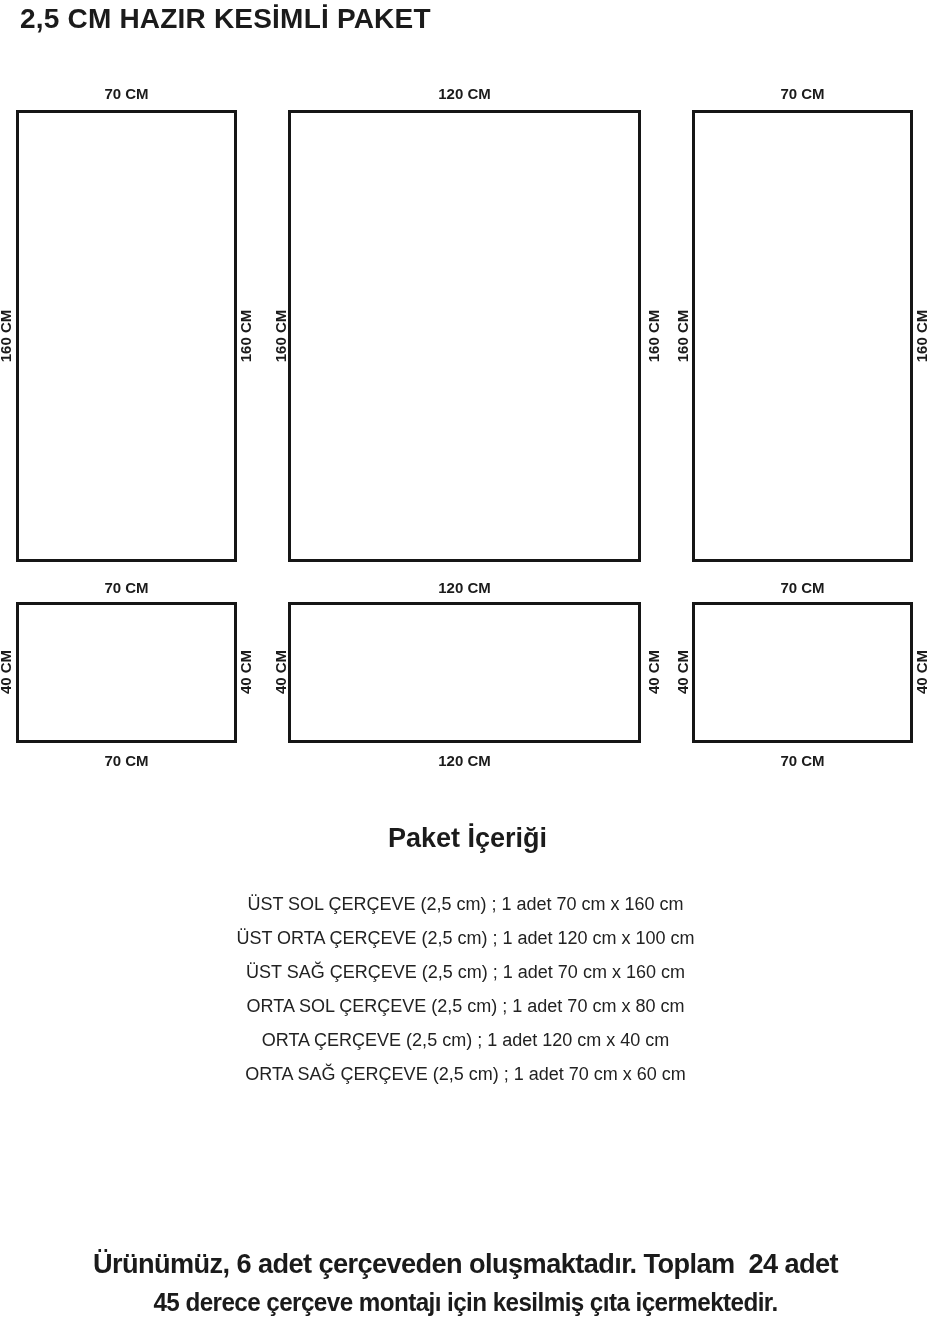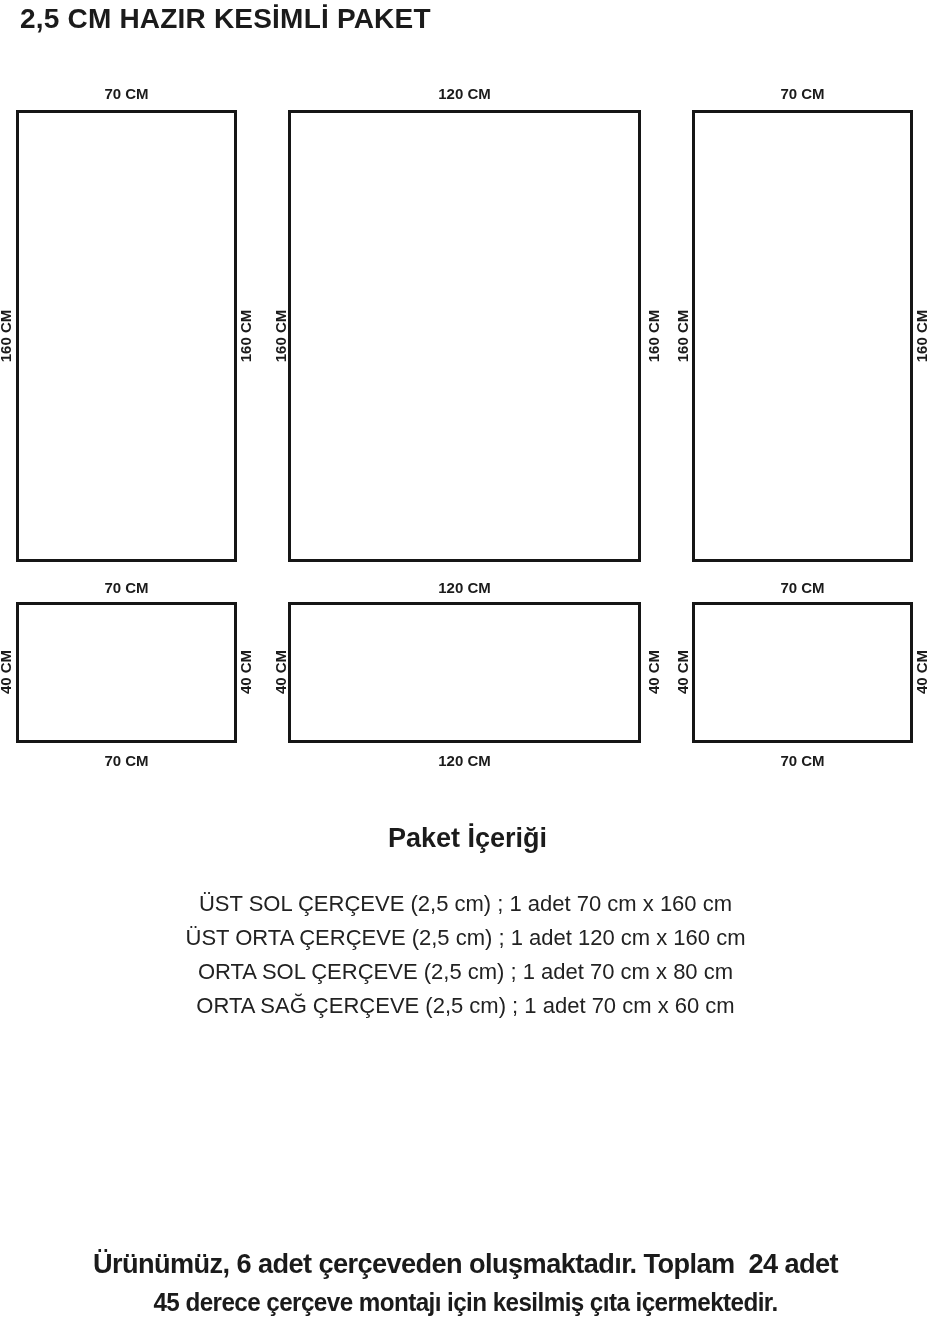--- a/index.html
+++ b/index.html
@@ -54,21 +54,21 @@
     left: 2px; top: 823px; width: 931px;
     text-align: center;
     font-size: 27px;
     font-weight: bold;
     color: #1b1b1b;
   }
   .contents-list {
     position: absolute;
     left: 0; top: 887px; width: 931px;
     text-align: center;
-    font-size: 22px;
+    font-size: 18px;
     line-height: 34px;
     color: #222222;
   }
   .footer-line1 {
     position: absolute;
     left: 0; top: 1248px; width: 931px;
     text-align: center;
     font-size: 28px;
     font-weight: bold;
     color: #1b1b1b;
@@ -128,21 +128,23 @@
   <div class="vlabel" style="left:887px; top:664px;">40 CM</div>
 
   <div class="hlabel" style="left:-4px;  top:752px; width:261px;">70 CM</div>
   <div class="hlabel" style="left:288px; top:752px; width:353px;">120 CM</div>
   <div class="hlabel" style="left:672px; top:752px; width:261px;">70 CM</div>
 
   <div class="section-heading">Paket İçeriği</div>
 
   <div class="contents-list">
     <div>ÜST SOL ÇERÇEVE (2,5 cm) ; 1 adet 70 cm x 160 cm</div>
-    <div>ÜST ORTA ÇERÇEVE (2,5 cm) ; 1 adet 120 cm x 160 cm</div>
+    <div>ÜST ORTA ÇERÇEVE (2,5 cm) ; 1 adet 120 cm x 100 cm</div>
+    <div>ÜST SAĞ ÇERÇEVE (2,5 cm) ; 1 adet 70 cm x 160 cm</div>
     <div>ORTA SOL ÇERÇEVE (2,5 cm) ; 1 adet 70 cm x 80 cm</div>
+    <div>ORTA ÇERÇEVE (2,5 cm) ; 1 adet 120 cm x 40 cm</div>
     <div>ORTA SAĞ ÇERÇEVE (2,5 cm) ; 1 adet 70 cm x 60 cm</div>
   </div>
 
   <div class="footer-line1">Ürünümüz, 6 adet çerçeveden oluşmaktadır. Toplam  24 adet</div>
   <div class="footer-line2">45 derece çerçeve montajı için kesilmiş çıta içermektedir.</div>
 
 </div>
 
 </body></html>

